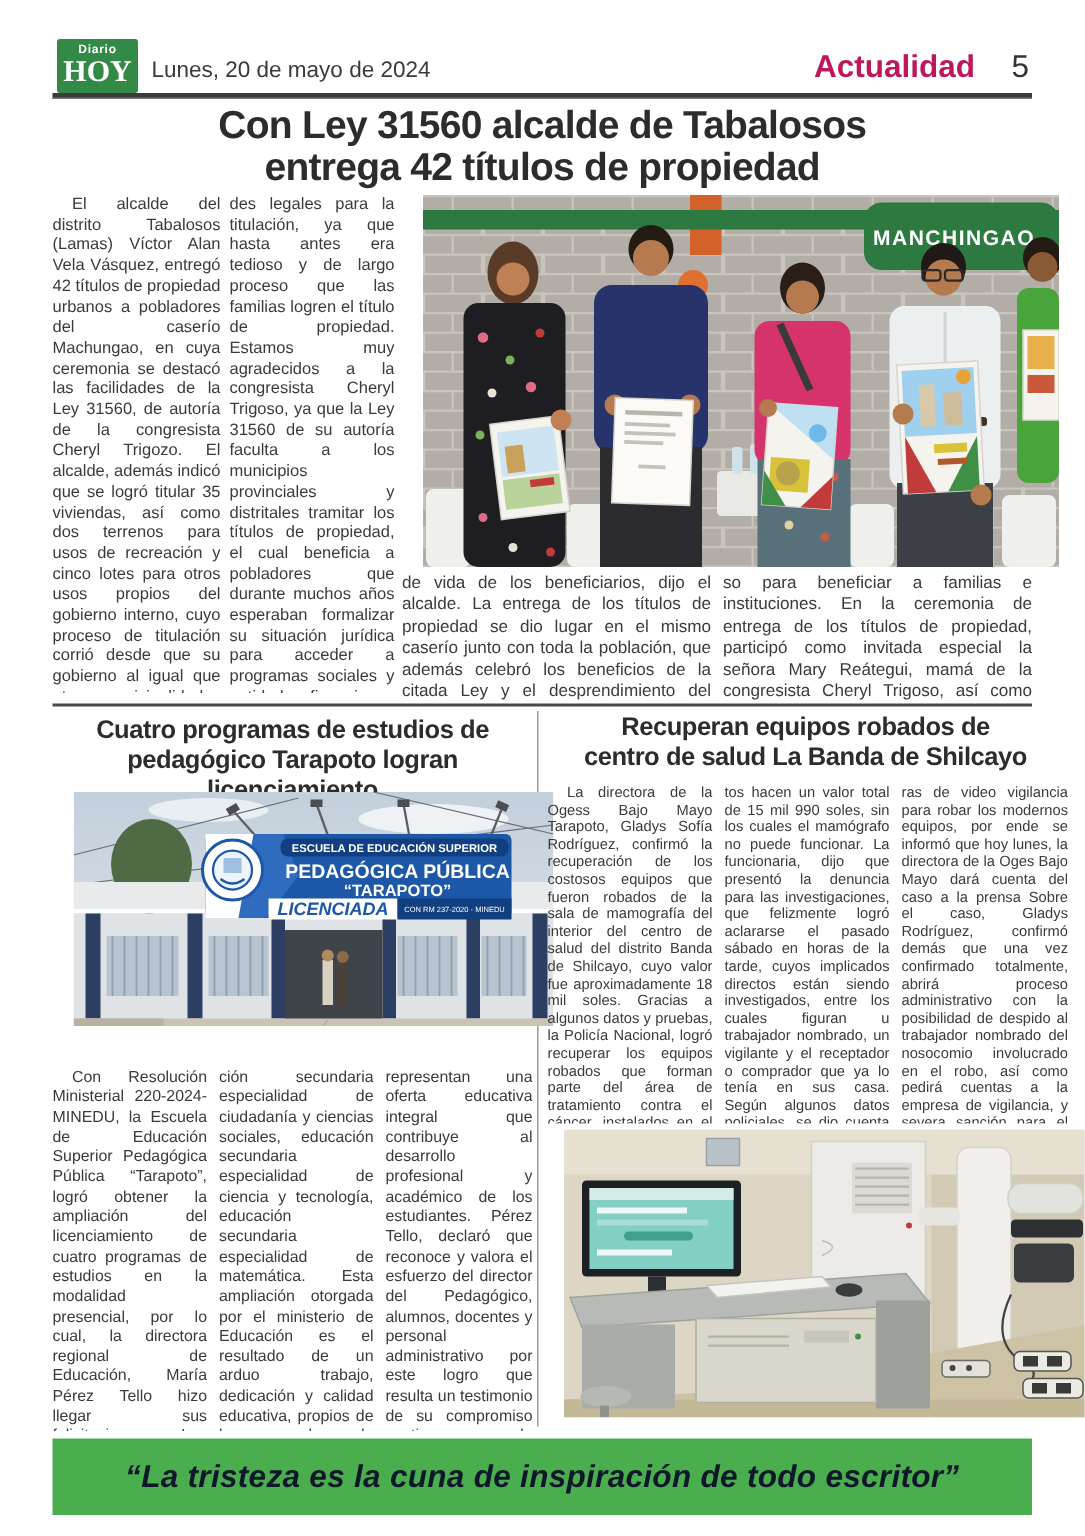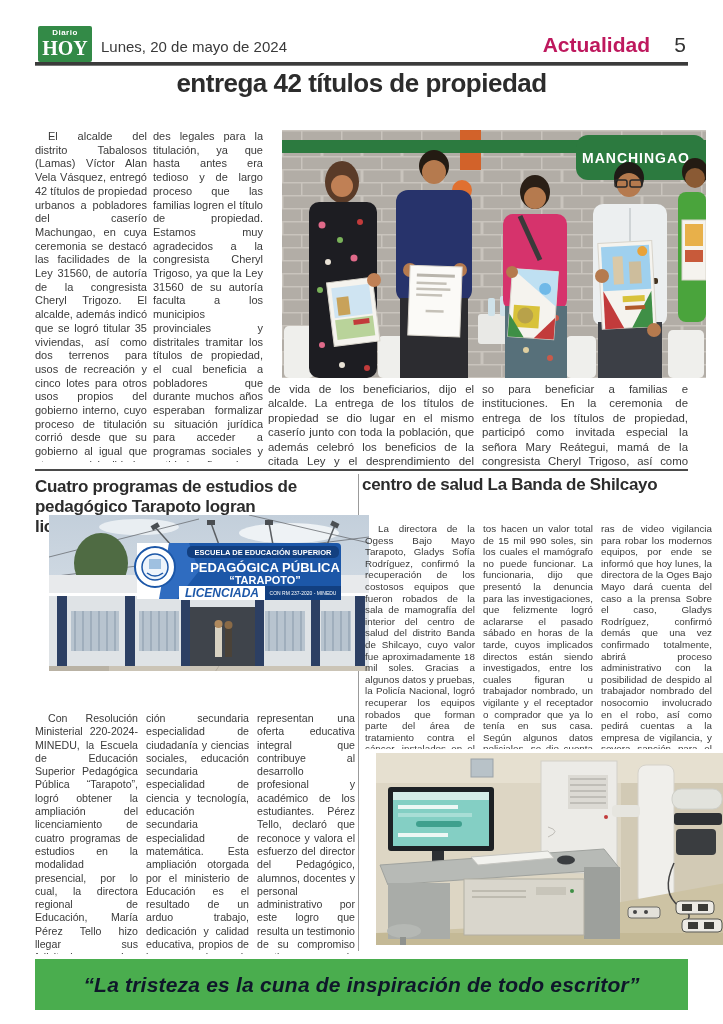--- a/index.html
+++ b/index.html
@@ -10,21 +10,21 @@
         border-radius:2px;text-align:center;color:#fff;}
   .logo .diario{font-size:8px;font-weight:bold;letter-spacing:.5px;line-height:10px;display:block;margin-top:2px;}
   .logo .hoy{font-family:"Liberation Serif",serif;font-weight:bold;font-size:20px;line-height:20px;display:block;}
   .date{position:absolute;left:101px;top:38px;font-size:15px;color:#3a3a3a;}
   .section{position:absolute;top:33px;right:73px;font-size:21px;font-weight:bold;color:#be185d;}
   .pagenum{position:absolute;top:33px;right:37px;font-size:21px;color:#333;}
   .rule-top{position:absolute;left:35px;top:62px;width:653px;height:3px;background:#3b3b3b;border-bottom:1px solid #777;}
   
   .h1{position:absolute;left:35px;top:69px;width:653px;text-align:center;
       font-size:26px;line-height:28px;font-weight:bold;color:#2c2c2c;letter-spacing:-0.5px;}
-  .h2{position:absolute;font-size:17px;line-height:20px;font-weight:bold;color:#2c2c2c;text-align:left;letter-spacing:-0.3px;}
+  .h2{position:absolute;font-size:17px;line-height:20px;font-weight:bold;color:#2c2c2c;text-align:center;letter-spacing:-0.3px;}
   
   .col{position:absolute;font-size:11px;line-height:13.7px;text-align:justify;color:#3a3a3a;overflow:hidden;}
   .col.first{text-indent:13px;}
   .colw{font-size:11.4px;line-height:14.4px;}
   .small{font-size:9.8px;line-height:11.6px;}
   .a2{font-size:10.6px;line-height:13.3px;}
   
   .rule-mid{position:absolute;left:35px;top:469px;width:653px;height:2px;background:#4a4a4a;}
   .vdiv{position:absolute;left:358px;top:474px;width:1px;height:477px;background:#9b9b9b;}
   
@@ -41,20 +41,21 @@
   <div class="logo">
     <span class="diario">Diario</span>
     <span class="hoy">HOY</span>
   </div>
   <div class="date">Lunes, 20 de mayo de 2024</div>
   <div class="section">Actualidad</div>
   <div class="pagenum">5</div>
   <div class="rule-top"></div>
 
   <div class="h1">
+    <div>Con Ley 31560 alcalde de Tabalosos</div>
     <div>entrega 42 títulos de propiedad</div>
   </div>
 
   <div class="col first" style="left:35px;top:130px;width:112px;height:332px;">El alcalde del distrito Tabalosos (Lamas) Víctor Alan Vela Vásquez, entregó 42 títulos de propiedad urbanos a pobladores del caserío Machungao, en cuya ceremonia se destacó las facilidades de la Ley 31560, de autoría de la congresista Cheryl Trigozo. El alcalde, además indicó que se logró titular 35 viviendas, así como dos terrenos para usos de recreación y cinco lotes para otros usos propios del gobierno interno, cuyo proceso de titulación corrió desde que su gobierno al igual que otras municipalidades del país obtuviera las faculta-</div>
   <div class="col" style="left:153px;top:130px;width:110px;height:332px;">des legales para la titulación, ya que hasta antes era tedioso y de largo proceso que las familias logren el título de propiedad. Estamos muy agradecidos a la congresista Cheryl Trigoso, ya que la Ley 31560 de su autoría faculta a los municipios provinciales y distritales tramitar los títulos de propiedad, el cual beneficia a pobladores que durante muchos años esperaban formalizar su situación jurídica para acceder a programas sociales y entidades financieras, que obviamente va a mejorar la condición</div>
 
   <div class="photo" style="left:268px;top:130px;width:424px;height:248px;">
     <svg width="424" height="248" viewBox="0 0 424 248">
       <defs>
         <pattern id="brick" width="40" height="26" patternUnits="userSpaceOnUse">
@@ -198,21 +199,21 @@
   <div class="col colw" style="left:482px;top:382px;width:206px;height:87px;">so para beneficiar a familias e instituciones. En la ceremonia de entrega de los títulos de propiedad, participó como invitada especial la señora Mary Reátegui, mamá de la congresista Cheryl Trigoso, así como regidores, funcionarios ediles de Tabalosos, dirigentes popular y otros.</div>
 
   <div class="rule-mid"></div>
   <div class="vdiv"></div>
 
   <div class="h2" style="left:35px;top:477px;width:320px;">
     <div>Cuatro programas de estudios de</div>
     <div>pedagógico Tarapoto logran licenciamiento</div>
   </div>
 
-  <div class="photo" style="left:35px;top:515px;width:320px;height:156px;">
+  <div class="photo" style="left:35px;top:528px;width:320px;height:156px;">
     <svg width="320" height="181" viewBox="0 0 320 181">
       <defs>
         <linearGradient id="sky" x1="0" y1="0" x2="0" y2="1">
           <stop offset="0" stop-color="#c3cfdb"></stop>
             <stop offset="1" stop-color="#e3e9ee"></stop>
         </linearGradient>
       </defs>
       <rect x="0" y="0" width="320" height="181" fill="url(#sky)"></rect>
       <ellipse cx="240" cy="18" rx="50" ry="10" fill="#eef2f5"></ellipse>
       <ellipse cx="90" cy="12" rx="40" ry="8" fill="#e9eef2"></ellipse>
@@ -295,20 +296,21 @@
         <ellipse cx="40" cy="172" rx="30" ry="4" fill="#c0b8a8"></ellipse>
       </g>
     </svg>
   </div>
 
   <div class="col a2 first" style="left:35px;top:712px;width:103px;height:242px;">Con Resolución Ministerial 220-2024-MINEDU, la Escuela de Educación Superior Pedagógica Pública “Tarapoto”, logró obtener la ampliación del licenciamiento de cuatro programas de estudios en la modalidad presencial, por lo cual, la directora regional de Educación, María Pérez Tello hizo llegar sus felicitaciones. Los programas que lograron la ampliación del licenciamiento son: educación primaria, educa-</div>
   <div class="col a2" style="left:146px;top:712px;width:103px;height:242px;">ción secundaria especialidad de ciudadanía y ciencias sociales, educación secundaria especialidad de ciencia y tecnología, educación secundaria especialidad de matemática. Esta ampliación otorgada por el ministerio de Educación es el resultado de un arduo trabajo, dedicación y calidad educativa, propios de la escuela de educación superior pedagógica pública “Tarapoto”, cuyos programas</div>
   <div class="col a2" style="left:257px;top:712px;width:98px;height:242px;">representan una oferta educativa integral que contribuye al desarrollo profesional y académico de los estudiantes. Pérez Tello, declaró que reconoce y valora el esfuerzo del director del Pedagógico, alumnos, docentes y personal administrativo por este logro que resulta un testimonio de su compromiso continuo con la educación de calidad y la formación integral de los futuros profesionales de la región San Martín.</div>
 
   <div class="h2" style="left:362px;top:475px;width:350px;">
+    <div>Recuperan equipos robados de</div>
     <div>centro de salud La Banda de Shilcayo</div>
   </div>
 
   <div class="col small first" style="left:365px;top:523px;width:110px;height:226px;">La directora de la Ogess Bajo Mayo Tarapoto, Gladys Sofía Rodríguez, confirmó la recuperación de los costosos equipos que fueron robados de la sala de mamografía del interior del centro de salud del distrito Banda de Shilcayo, cuyo valor fue aproximadamente 18 mil soles. Gracias a algunos datos y pruebas, la Policía Nacional, logró recuperar los equipos robados que forman parte del área de tratamiento contra el cáncer, instalados en el ambiente del mamógrafo, un UPS con un valor de 6240 soles y un CPU valorado en 9750 soles, que jun-</div>
   <div class="col small" style="left:483px;top:523px;width:110px;height:226px;">tos hacen un valor total de 15 mil 990 soles, sin los cuales el mamógrafo no puede funcionar. La funcionaria, dijo que presentó la denuncia para las investigaciones, que felizmente logró aclararse el pasado sábado en horas de la tarde, cuyos implicados directos están siendo investigados, entre los cuales figuran u trabajador nombrado, un vigilante y el receptador o comprador que ya lo tenía en sus casa. Según algunos datos policiales, se dio cuenta que los ladrones aprovecharon la falta de cáma-</div>
   <div class="col small" style="left:601px;top:523px;width:111px;height:226px;">ras de video vigilancia para robar los modernos equipos, por ende se informó que hoy lunes, la directora de la Oges Bajo Mayo dará cuenta del caso a la prensa Sobre el caso, Gladys Rodríguez, confirmó demás que una vez confirmado totalmente, abrirá proceso administrativo con la posibilidad de despido al trabajador nombrado del nosocomio involucrado en el robo, así como pedirá cuentas a la empresa de vigilancia, y severa sanción para el receptador y todos los implicados.</div>
 
   <div class="photo" style="left:362px;top:753px;width:350px;height:192px;">
     <svg width="350" height="192" viewBox="0 0 350 192">
       <rect x="0" y="0" width="350" height="192" fill="#ddd6c4"></rect>

